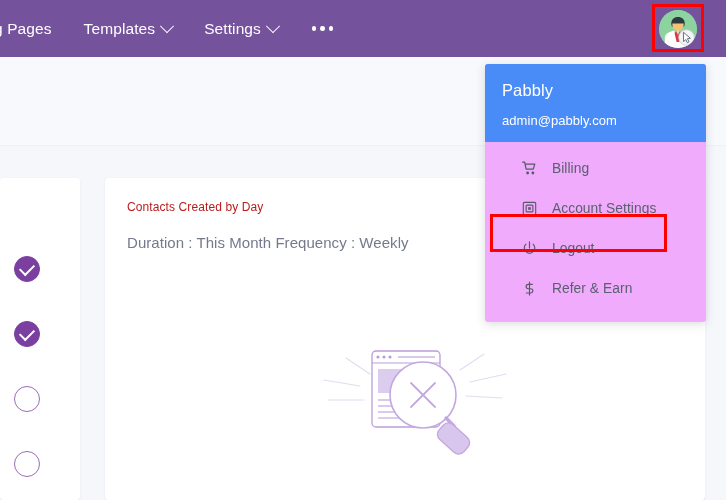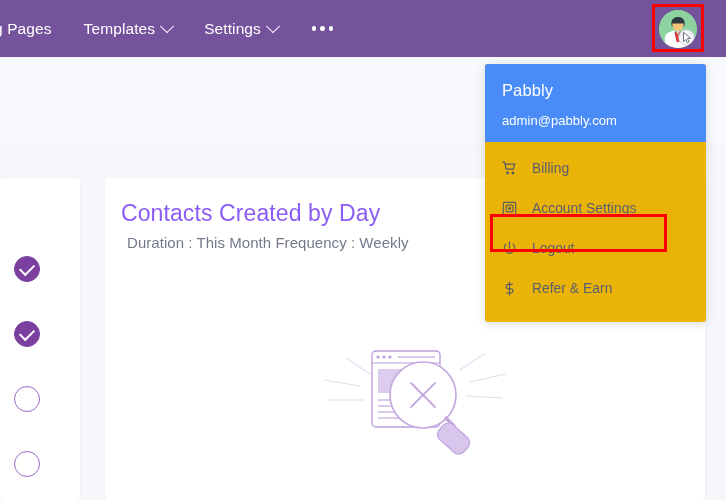--- a/index.html
+++ b/index.html
@@ -158,23 +158,23 @@
     left: 105px; top: 178px;
     width: 600px;
     height: 322px;
     background: #ffffff;
     border-radius: 4px;
     box-shadow: 0 1px 3px rgba(60,64,90,.07);
     overflow: hidden;
   }
   .chart-title {
     position: absolute;
-    left: 16px; top: 22px;
-    font-size: 23px;
-    color: #8b5cf6;
+    left: 22px; top: 22px;
+    font-size: 12px;
+    color: #b91c1c;
     font-weight: 400;
     letter-spacing: .1px;
   }
   .chart-sub {
     position: absolute;
     left: 22px; top: 56px;
     font-size: 15px;
     color: #747a8c;
     letter-spacing: .05px;
   }
@@ -182,21 +182,21 @@
     position: absolute;
     left: 215px; top: 160px;
     width: 190px; height: 120px;
   }
 
   
   .dropdown {
     position: absolute;
     left: 485px; top: 64px;
     width: 221px;
-    background: #eab308;
+    background: #f0abfc;
     border-radius: 3px;
     box-shadow: 0 2px 10px rgba(40,44,70,.17);
     z-index: 30;
     overflow: visible;
     padding-bottom: 14px;
   }
   .dd-head {
     background: #4a8cf7;
     padding: 16px 17px 14px 17px;
     border-radius: 3px 3px 0 0;
@@ -217,20 +217,21 @@
   .dd-item {
     display: flex;
     align-items: center;
     height: 38px;
     padding: 0 17px;
     color: #5a5f6e;
     font-size: 13.8px;
     cursor: pointer;
     letter-spacing: .05px;
     position: relative;
+    margin-left: 20px;
   }
   .dd-item .ic {
     width: 20px;
     min-width: 20px;
     display: flex;
     align-items: center;
     justify-content: flex-start;
     margin-right: 10px;
     color: #555a68;
   }

